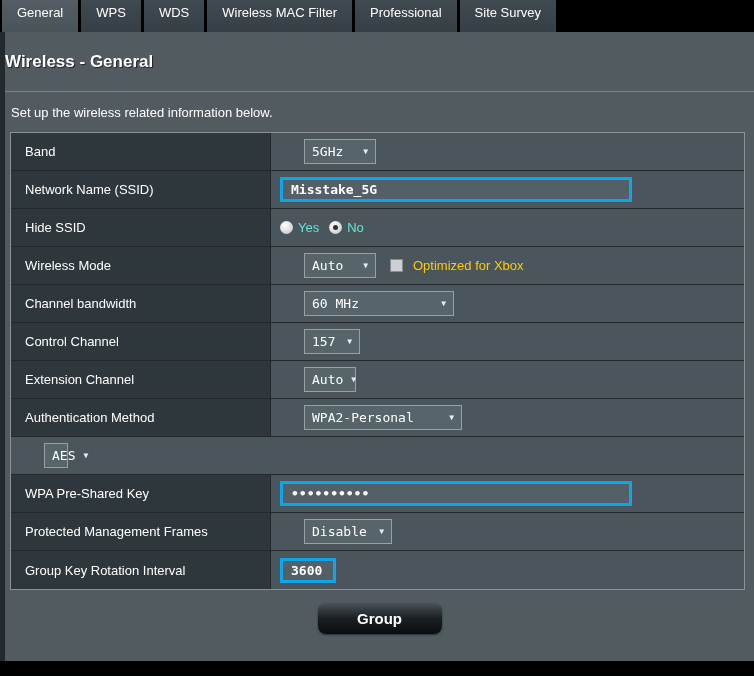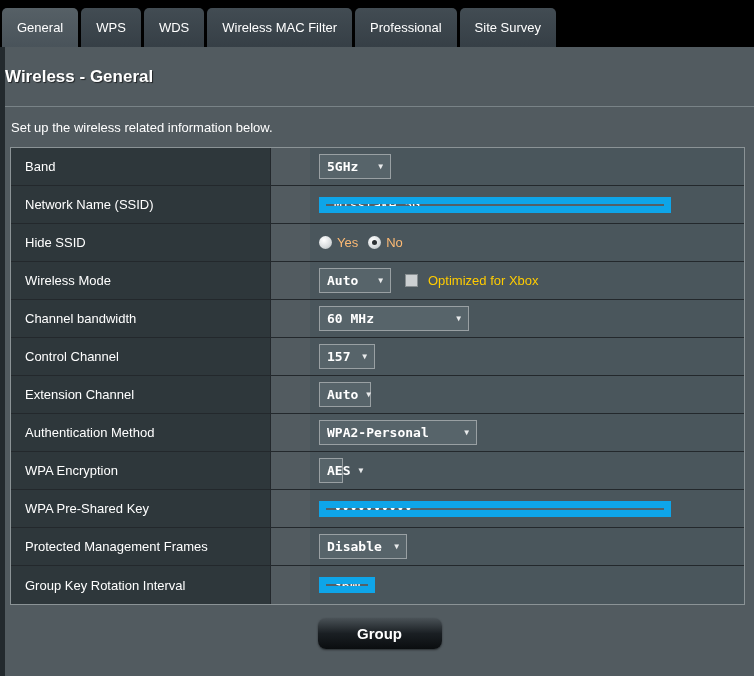--- a/index.html
+++ b/index.html
@@ -1,55 +1,55 @@
 <!DOCTYPE html>
 <html><head>
 <meta charset="utf-8">
 <style>
   * { margin:0; padding:0; box-sizing:border-box; }
   html,body { width:754px; height:676px; background:#000; overflow:hidden;
               font-family:"Liberation Sans", sans-serif; }
 
   
-  .topbar { height:47px; background:#000; display:flex; align-items:flex-end; padding-left:2px; }
+  .topbar { height:32px; background:#000; display:flex; align-items:flex-end; padding-left:2px; }
   .tab { height:39px; display:flex; align-items:center; padding:0 15px; margin-right:3px;
          border-radius:5px 5px 0 0; color:#fff; font-size:13px;
          background:linear-gradient(180deg,#424c53 0%,#363f46 100%); cursor:pointer; white-space:nowrap; }
   .tab.active { background:linear-gradient(180deg,#566066 0%,#49535a 100%); }
 
   
   .content { height:629px; background:#525b60; border-left:5px solid #232a2e; }
   .title-section { height:60px; display:flex; align-items:center; padding-left:0;
                    border-bottom:1px solid #79838 
 7; border-bottom:1px solid #798387; }
   .page-title { color:#fff; font-size:17px; font-weight:bold; text-shadow:1px 1px 1px rgba(0,0,0,.6); }
   .subtitle-section { height:40px; display:flex; align-items:center; padding-left:6px;
                       color:#fff; font-size:13px; }
 
   
   .settings-table { margin:0 9px 0 5px; border:1px solid #8b9396; }
-  .row { display:flex; height:38px; border-bottom:1px solid #23282c;gap:39px; }
+  .row { display:flex; height:38px; border-bottom:1px solid #23282c; }
   .row:last-child { border-bottom:none; }
   .row-label { width:260px; background:#2e373b; border-right:1px solid #23282c;
                color:#fff; font-size:13px; display:flex; align-items:center; padding-left:14px; }
   .row-value { flex:1; background:#4a565c; display:flex; align-items:center; padding-left:9px; }
 
   
   .select { display:inline-flex; align-items:center; justify-content:space-between;
             background:#57646a; border:1px solid #99a0a3; color:#fff; height:25px; padding:0 7px;
-            font-family:"DejaVu Sans Mono", monospace; font-size:13px; font-weight:bold; cursor:pointer; }
+            font-family:"DejaVu Sans Mono", monospace; font-size:13px; font-weight:normal; cursor:pointer;margin-left:24px; }
   .select .arrow { font-size:8px; margin-left:8px; color:#e8eaeb; }
   .w46{width:24px} .w52{width:52px} .w56{width:56px} .w72{width:72px}
   .w88{width:88px} .w150{width:150px} .w158{width:158px}
 
-  .text-input { background:#536068; border:7px solid #0ea5e9; color:#fff; height:16px; padding:0 8px;
-                font-family:"DejaVu Sans Mono", monospace; font-size:13px; font-weight:normal; outline:none; }
+  .text-input { background:#536068; border:3px solid #0ea5e9; color:#fff; height:25px; padding:0 8px;
+                font-family:"DejaVu Sans Mono", monospace; font-size:13px; font-weight:bold; outline:none; }
   .w352{width:352px}
 
-  .radio-group { display:flex; align-items:center; color:#fdba74; font-size:13px;justify-content:flex-end; }
+  .radio-group { display:flex; align-items:center; color:#5eead4; font-size:13px;justify-content:flex-end; }
   .radio { width:13px; height:13px; border-radius:50%; position:relative; margin-right:5px; cursor:pointer;
            background:radial-gradient(circle at 38% 32%, #ffffff 0%, #d7dbdd 60%, #a8aeb1 100%); }
   .radio.checked::after { content:""; position:absolute; left:4px; top:4px; width:5px; height:5px;
                           border-radius:50%; background:#2b3033; }
   .radio-spacer { width:10px; }
 
   .checkbox { width:13px; height:13px; background:#ccd0d2; border:1px solid #878e91;
               margin:0 10px 0 14px; cursor:pointer; }
   .xbox-label { color:#ffcc00; font-size:13px; }
 
@@ -170,21 +170,20 @@
       <div class="row-label">Authentication Method</div>
       <div class="row-value">
         <div class="select w158">
           <span>WPA2-Personal</span>
           <span class="arrow">▼</span>
         </div>
       </div>
     </div>
 
     <div class="row">
-      <div class="row-label">WPA Encryption</div>
       <div class="row-value">
         <div class="select w46">
           <span>AES</span>
           <span class="arrow">▼</span>
         </div>
       </div>
     </div>
 
     <div class="row">
       <div class="row-label">WPA Pre-Shared Key</div>

